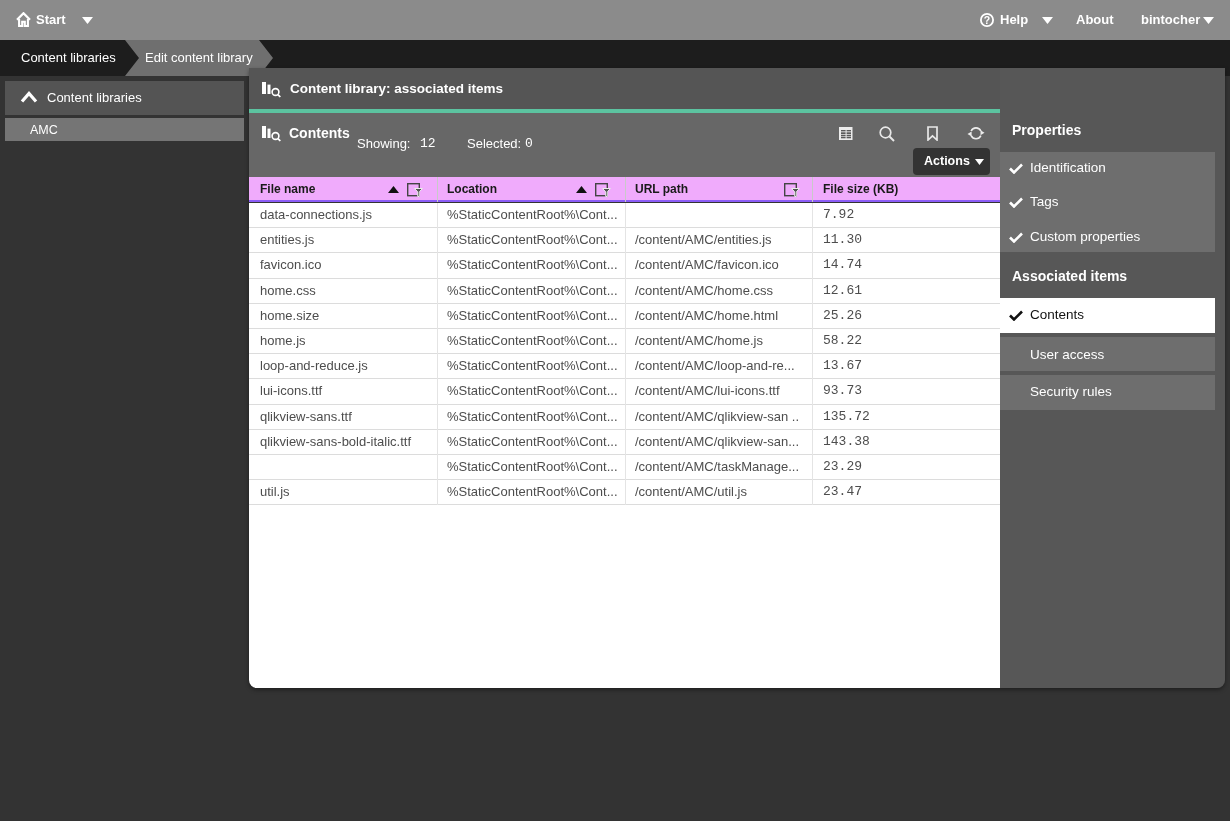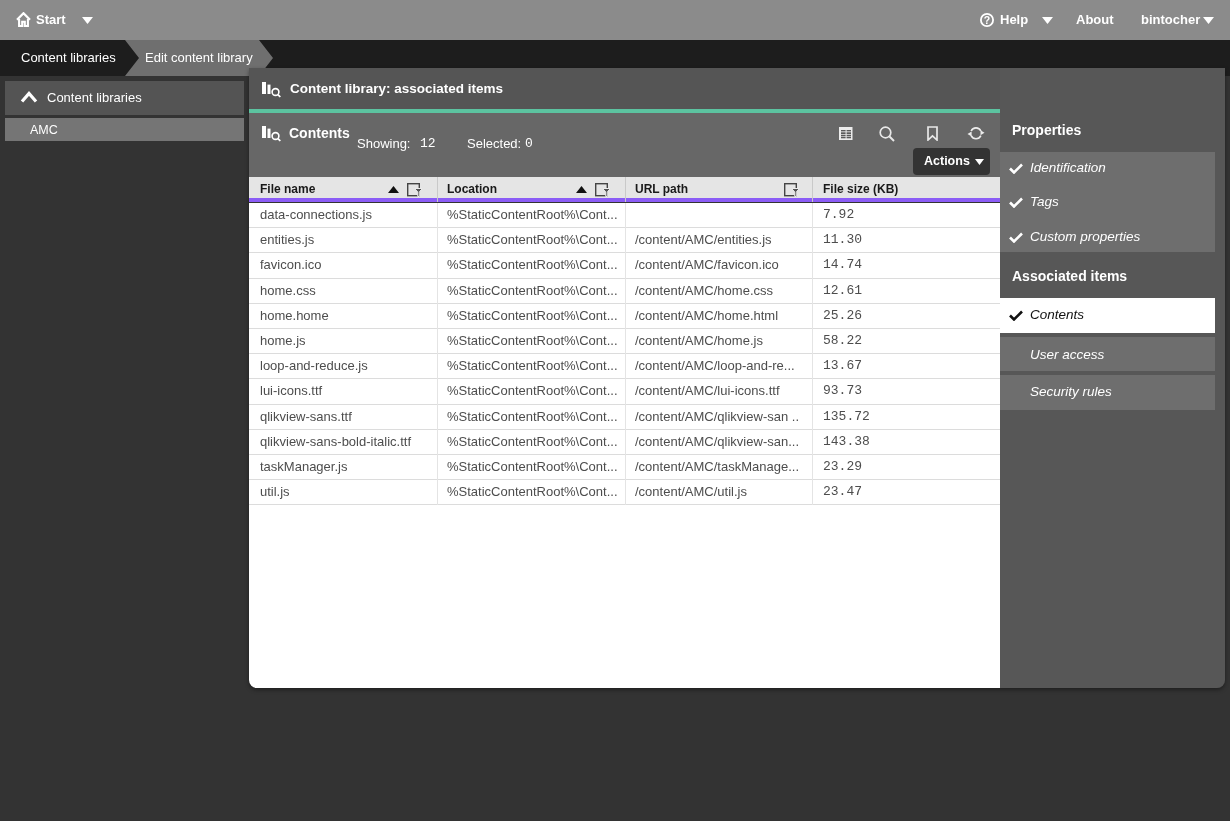--- a/index.html
+++ b/index.html
@@ -34,21 +34,21 @@
   #toolbar { position:absolute; left:0; top:45px; width:751px; height:64px; background:#676767; }
   #toolbar .bold { position:absolute; color:#fff; font-weight:bold; font-size:14px; top:9px; line-height:22px; }
   #toolbar .reg  { position:absolute; color:#fff; font-size:13px; top:9px; line-height:22px;margin-top:11px; }
   #actions { position:absolute; left:664px; top:35px; width:77px; height:27px; background:#333;
              border-radius:4px; color:#fff; font-weight:bold; font-size:12.5px; line-height:27px; text-align:left; }
   #actions span { padding-left:11px; }
   #actions svg { position:absolute; left:62px; top:11px; }
 
   
   #tbl { position:absolute; left:0; top:109px; width:751px; }
-  #thead { position:absolute; left:0; top:0; width:751px; height:25px; background:#e5e5e5; border-bottom:4px solid #8b5cf6; }
+  #thead { position:absolute; left:0; top:0; width:751px; height:25px; background:#f0abfc; border-bottom:2px solid #8b5cf6; }
   .hc { position:absolute; top:0; height:25px; font-size:12px; font-weight:bold; color:#1a1a1a; line-height:25px; }
   .vline { position:absolute; top:0; width:1px; height:25px; background:#c9c9c9; }
   .rows { position:absolute; left:0; top:26px; width:751px; }
   .row { position:relative; width:751px; height:25.2px; background:#fff; border-bottom:1px solid #dcdcdc; }
   .row .c { position:absolute; top:0; height:25px; line-height:24px; font-size:13px; color:#4d4d4d; white-space:nowrap; overflow:hidden; }
   .row .b { position:absolute; top:0; width:1px; height:25.2px; background:#e4e4e4; }
   .c1 { left:11px;  width:170px; }
   .c2 { left:198px; width:170px; }
   .c3 { left:386px; width:170px; }
   .c4 { left:574px; width:170px; font-family:"Liberation Mono", monospace; }
@@ -61,21 +61,21 @@
   #btn-delete { position:absolute; left:11px; top:10px; width:88px; height:26px; border:1px solid #6f6f6f; border-radius:4px;
                 color:#6b6b6b; font-weight:bold; font-size:12px; text-align:center; line-height:24px; }
   #btn-upload { position:absolute; left:120px; top:9px; width:90px; height:27px; background:#333; border-radius:4px;
                 color:#fff; font-weight:bold; font-size:12.5px; line-height:27px; }
   #btn-upload span { position:absolute; left:31px; }
   #btn-upload svg { position:absolute; left:13px; top:7px; }
 
   
   #rightbar { position:absolute; left:751px; top:0; width:225px; height:736px; background:#575757; }
   .rb-head { position:absolute; left:12px; color:#fff; font-weight:bold; font-size:14px; }
-  .rb-item { position:absolute; left:0; width:215px; background:#6e6e6e; color:#fff; font-size:13.5px;font-style:italic; }
+  .rb-item { position:absolute; left:0; width:215px; background:#6e6e6e; color:#fff; font-size:13.5px; }
   .rb-item .lbl { position:absolute; left:30px; }
   .rb-white { background:#fff; color:#111; }
 
   svg { display:block; }
 </style>
 </head>
 <body>
 
 <div class="abs" id="topbar">
   <svg class="abs" style="left:16px;top:12px" width="15" height="15" viewBox="0 0 15 15">
@@ -235,21 +235,21 @@
 <div class="row">
             <span class="c c1">home.css</span>
             <span class="c c2">%StaticContentRoot%\Cont...</span>
             <span class="c c3">/content/AMC/home.css</span>
             <span class="c c4">12.61</span>
             <div class="b b1"></div>
             <div class="b b2"></div>
             <div class="b b3"></div>
           </div>
 <div class="row">
-            <span class="c c1">home.home</span>
+            <span class="c c1">home.size</span>
             <span class="c c2">%StaticContentRoot%\Cont...</span>
             <span class="c c3">/content/AMC/home.html</span>
             <span class="c c4">25.26</span>
             <div class="b b1"></div>
             <div class="b b2"></div>
             <div class="b b3"></div>
           </div>
 <div class="row">
             <span class="c c1">home.js</span>
             <span class="c c2">%StaticContentRoot%\Cont...</span>
@@ -289,21 +289,20 @@
 <div class="row">
             <span class="c c1">qlikview-sans-bold-italic.ttf</span>
             <span class="c c2">%StaticContentRoot%\Cont...</span>
             <span class="c c3">/content/AMC/qlikview-san...</span>
             <span class="c c4">143.38</span>
             <div class="b b1"></div>
             <div class="b b2"></div>
             <div class="b b3"></div>
           </div>
 <div class="row">
-            <span class="c c1">taskManager.js</span>
             <span class="c c2">%StaticContentRoot%\Cont...</span>
             <span class="c c3">/content/AMC/taskManage...</span>
             <span class="c c4">23.29</span>
             <div class="b b1"></div>
             <div class="b b2"></div>
             <div class="b b3"></div>
           </div>
 <div class="row">
             <span class="c c1">util.js</span>
             <span class="c c2">%StaticContentRoot%\Cont...</span>

